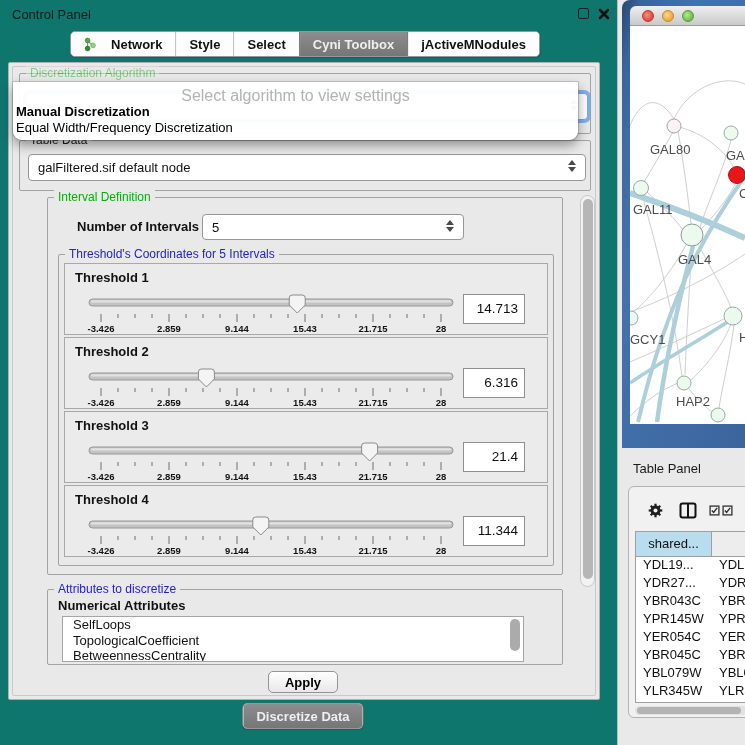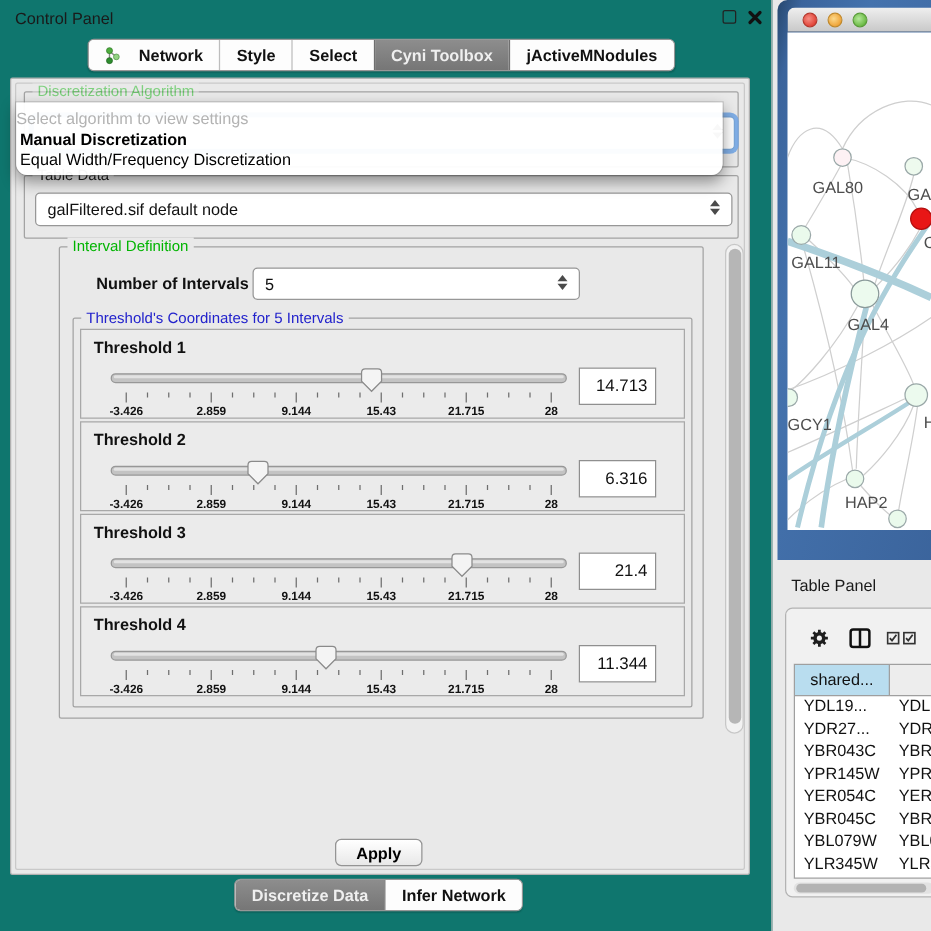--- a/index.html
+++ b/index.html
@@ -30,21 +30,21 @@
   .gtitle.dark  { color:#1c1c1c; }
   .ghost { opacity:.45; }
 
   .combo { position:absolute; background:#fff; border:1px solid #979797; border-radius:4px; height:27px; display:flex; align-items:center; padding-left:9px; font-size:13px; }
   .combo .stepper { position:absolute; right:9px; top:5px; display:flex; flex-direction:column; gap:2px; }
   .tri-up    { width:0; height:0; border-left:4px solid transparent; border-right:4px solid transparent; border-bottom:5px solid #4a4a4a; }
   .tri-down  { width:0; height:0; border-left:4px solid transparent; border-right:4px solid transparent; border-top:5px solid #4a4a4a; }
   .focus-ring { box-shadow:0 0 0 3px rgba(110,165,230,.85); border-color:#7aa7d9; }
 
   .popup { position:absolute; left:4px; top:19px; width:565px; height:58px; background:rgba(255,255,255,.96); border-radius:0 0 9px 9px; box-shadow:0 5px 12px rgba(0,0,0,.4), 0 0 0 1px rgba(150,150,150,.4); z-index:50; }
-  .popup-prompt { position:absolute; left:0; top:5px; width:100%; color:#b3b3b3; font-size:13px; }
+  .popup-prompt { position:absolute; left:0; top:5px; width:100%; text-align:center; color:#b3b3b3; font-size:16px; }
   .popup-item { position:absolute; left:3px; font-size:13px; color:#000; }
   .popup-item.sel { font-weight:bold; }
 
   .scrollwrap { position:absolute; left:4px; top:130px; width:584px; height:478px; }
   .vscrollbar { position:absolute; left:567px; top:2px; width:15px; height:392px; background:#f2f2f2; border:1px solid #c7c7c7; border-radius:8px; }
   .vscrollbar .thumb { position:absolute; left:1.5px; top:3px; width:10px; height:380px; background:#b6b6b6; border-radius:6px; }
 
   .bold-label { font-weight:bold; font-size:13px; color:#111; }
 
   .th-row { position:relative; width:484px; height:72px; border:1px solid #a8a8a8; background:#ebebeb; margin-bottom:2px;padding-left:16px; }
@@ -308,35 +308,44 @@
                   <text x="288" y="42" font-size="9.5" font-weight="bold" text-anchor="middle" fill="#111" font-family="Liberation Sans, sans-serif">21.715</text>
                   <text x="356" y="42" font-size="9.5" font-weight="bold" text-anchor="middle" fill="#111" font-family="Liberation Sans, sans-serif">28</text>
     <path d="M 167.79761980525677 8 Q 167.79761980525677 5 170.79761980525677 5 L 180.79761980525677 5 Q 183.79761980525677 5 183.79761980525677 8 L 183.79761980525677 15 L 175.79761980525677 23 L 167.79761980525677 15 Z" fill="#f4f4f4" stroke="#8a8a8a"></path>
   </svg>
                 <div class="th-val">11.344</div>
               </div>
             </div>
         </div>
       </div>
 
+      <div class="group" style="left:34px; top:396px; width:516px; height:76px;">
+        <span class="gtitle blue">Attributes to discretize</span>
+        <span class="bold-label abs" style="left:10px; top:8px;">Numerical Attributes</span>
+        <div class="listbox" style="left:14px; top:26px; width:462px; height:46px;">
+          <ul id="attr-list">
+              <li>SelfLoops</li>
+              <li>TopologicalCoefficient</li>
+              <li>BetweennessCentrality</li>
+            </ul>
+          <div class="list-scrollbar"></div>
+        </div>
+      </div>
 
       <div class="vscrollbar">
           <div class="thumb"></div>
         </div>
     </div>
 
     <button class="apply-btn">Apply</button>
   </div>
 
   <div class="seg" style="left:303px; top:703px; transform:translateX(-50%);">
     <div class="seg-item active">
         <span>Discretize Data</span>
-      </div>
-    <div class="seg-item">
-        <span>Infer Network</span>
       </div>
   </div>
 </div>
 
 <div class="right-side">
 
   <div class="net-frame">
     <div class="net-titlebar">
       <span class="light red"></span>
       <span class="light yellow"></span>

